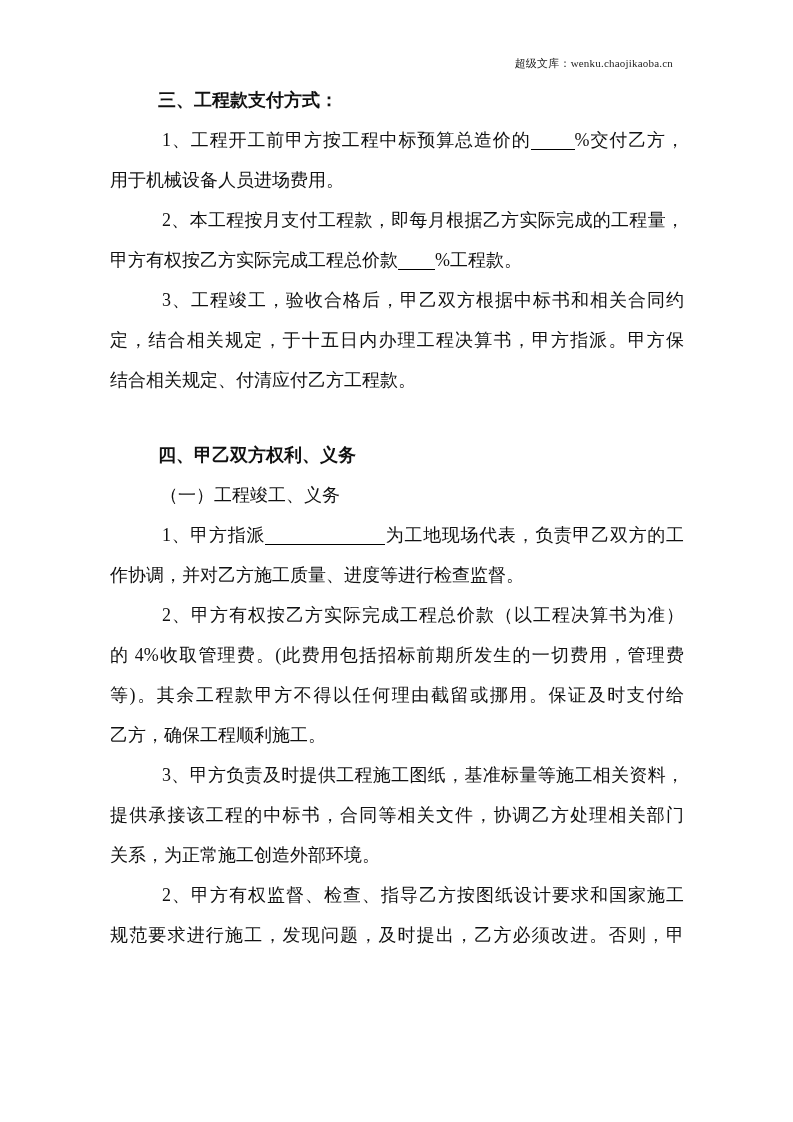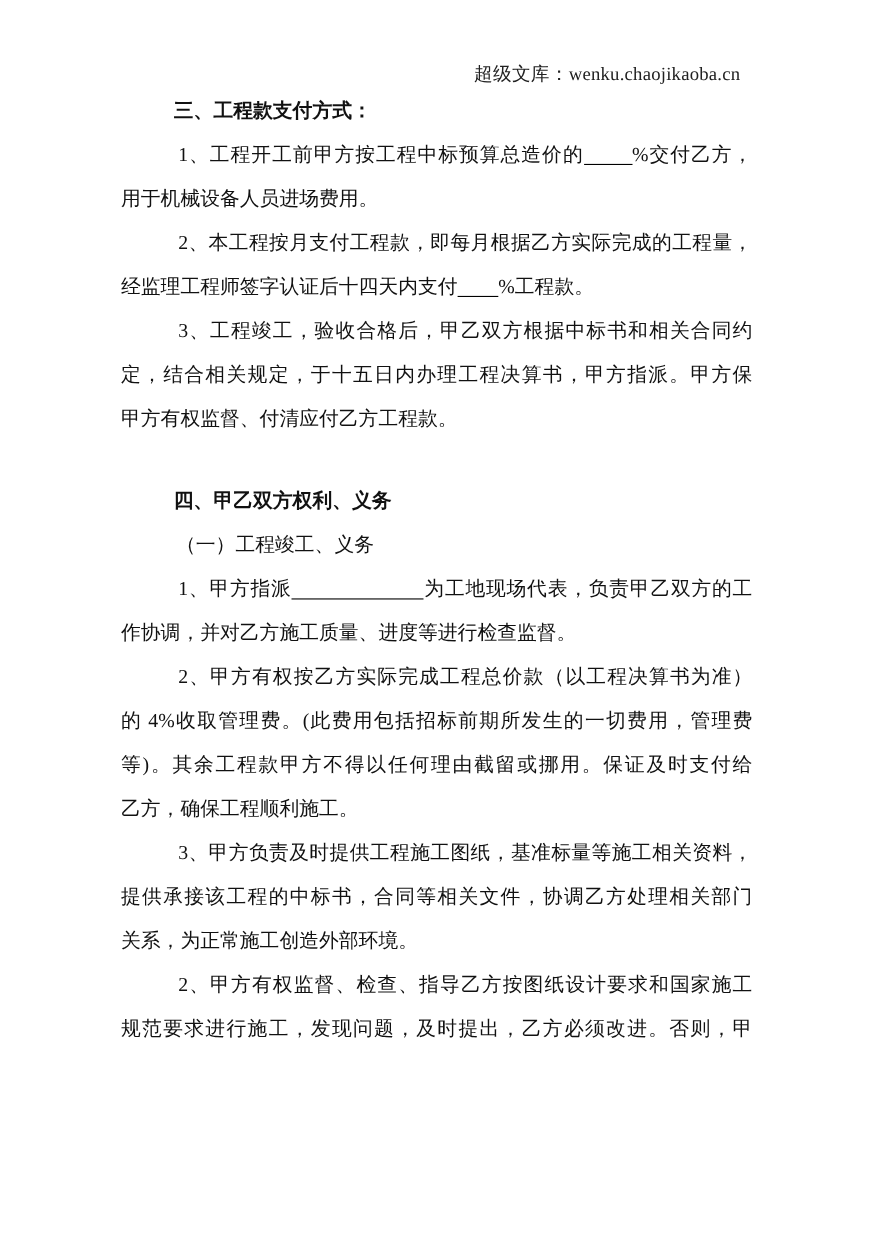--- a/index.html
+++ b/index.html
@@ -1,18 +1,18 @@
 <!DOCTYPE html>
 <html><head>
 <meta charset="utf-8">
 <style>
   html, body { margin: 0; padding: 0; background: #ffffff; }
   body { width: 793px; height: 1122px; position: relative; overflow: hidden;
          font-family: "Liberation Serif", "DejaVu Serif", serif; color: #111; }
-  .header { position: absolute; top: 56px; right: 120px; font-size: 17px; color: #222;
+  .header { position: absolute; top: 56px; right: 120px; font-size: 11px; color: #222;
             letter-spacing: 0.2px; }
   .page { position: absolute; left: 110px; top: 80px; width: 574px; font-size: 18px; }
   .line { height: 40px; line-height: 40px; white-space: nowrap; text-align: justify; text-align-last: justify; }
   .line.last { text-align: center; text-align-last: left; }
   .indent { padding-left: 52px; }
   .heading { font-weight: bold; padding-left: 48px; text-align: left; text-align-last: left; }
   .sub { padding-left: 50px; text-align: left; text-align-last: left; }
   .gap { height: 35px; }
   .blank { display: inline-block; border-bottom: 1.4px solid #000; height: 22px; vertical-align: -4px; }
   .b44 { width: 44px; } .b37 { width: 37px; } .b120 { width: 120px; }
@@ -22,25 +22,25 @@
 
 <div class="header">超级文库：wenku.chaojikaoba.cn</div>
 
 <div class="page">
   <div class="line heading">三、工程款支付方式：</div>
 
   <div class="line indent"><span>1、工程开工前甲方按工程中标预算总造价的</span><span class="blank b44"></span><span>%交付乙方，</span></div>
   <div class="line last">用于机械设备人员进场费用。</div>
 
   <div class="line indent">2、本工程按月支付工程款，即每月根据乙方实际完成的工程量，</div>
-  <div class="line last"><span>经监理工程师签字认证后十四天内支付</span><span class="blank b37"></span><span>%工程款。</span></div>
+  <div class="line last"><span>甲方有权按乙方实际完成工程总价款</span><span class="blank b37"></span><span>%工程款。</span></div>
 
   <div class="line indent">3、工程竣工，验收合格后，甲乙双方根据中标书和相关合同约</div>
   <div class="line">定，结合相关规定，于十五日内办理工程决算书，甲方指派。甲方保</div>
-  <div class="line last">甲方有权监督、付清应付乙方工程款。</div>
+  <div class="line last">结合相关规定、付清应付乙方工程款。</div>
 
   <div class="gap"></div>
 
   <div class="line heading">四、甲乙双方权利、义务</div>
   <div class="line sub">（一）工程竣工、义务</div>
 
   <div class="line indent"><span>1、甲方指派</span><span class="blank b120"></span><span>为工地现场代表，负责甲乙双方的工</span></div>
   <div class="line last">作协调，并对乙方施工质量、进度等进行检查监督。</div>
 
   <div class="line indent">2、甲方有权按乙方实际完成工程总价款（以工程决算书为准）</div>

